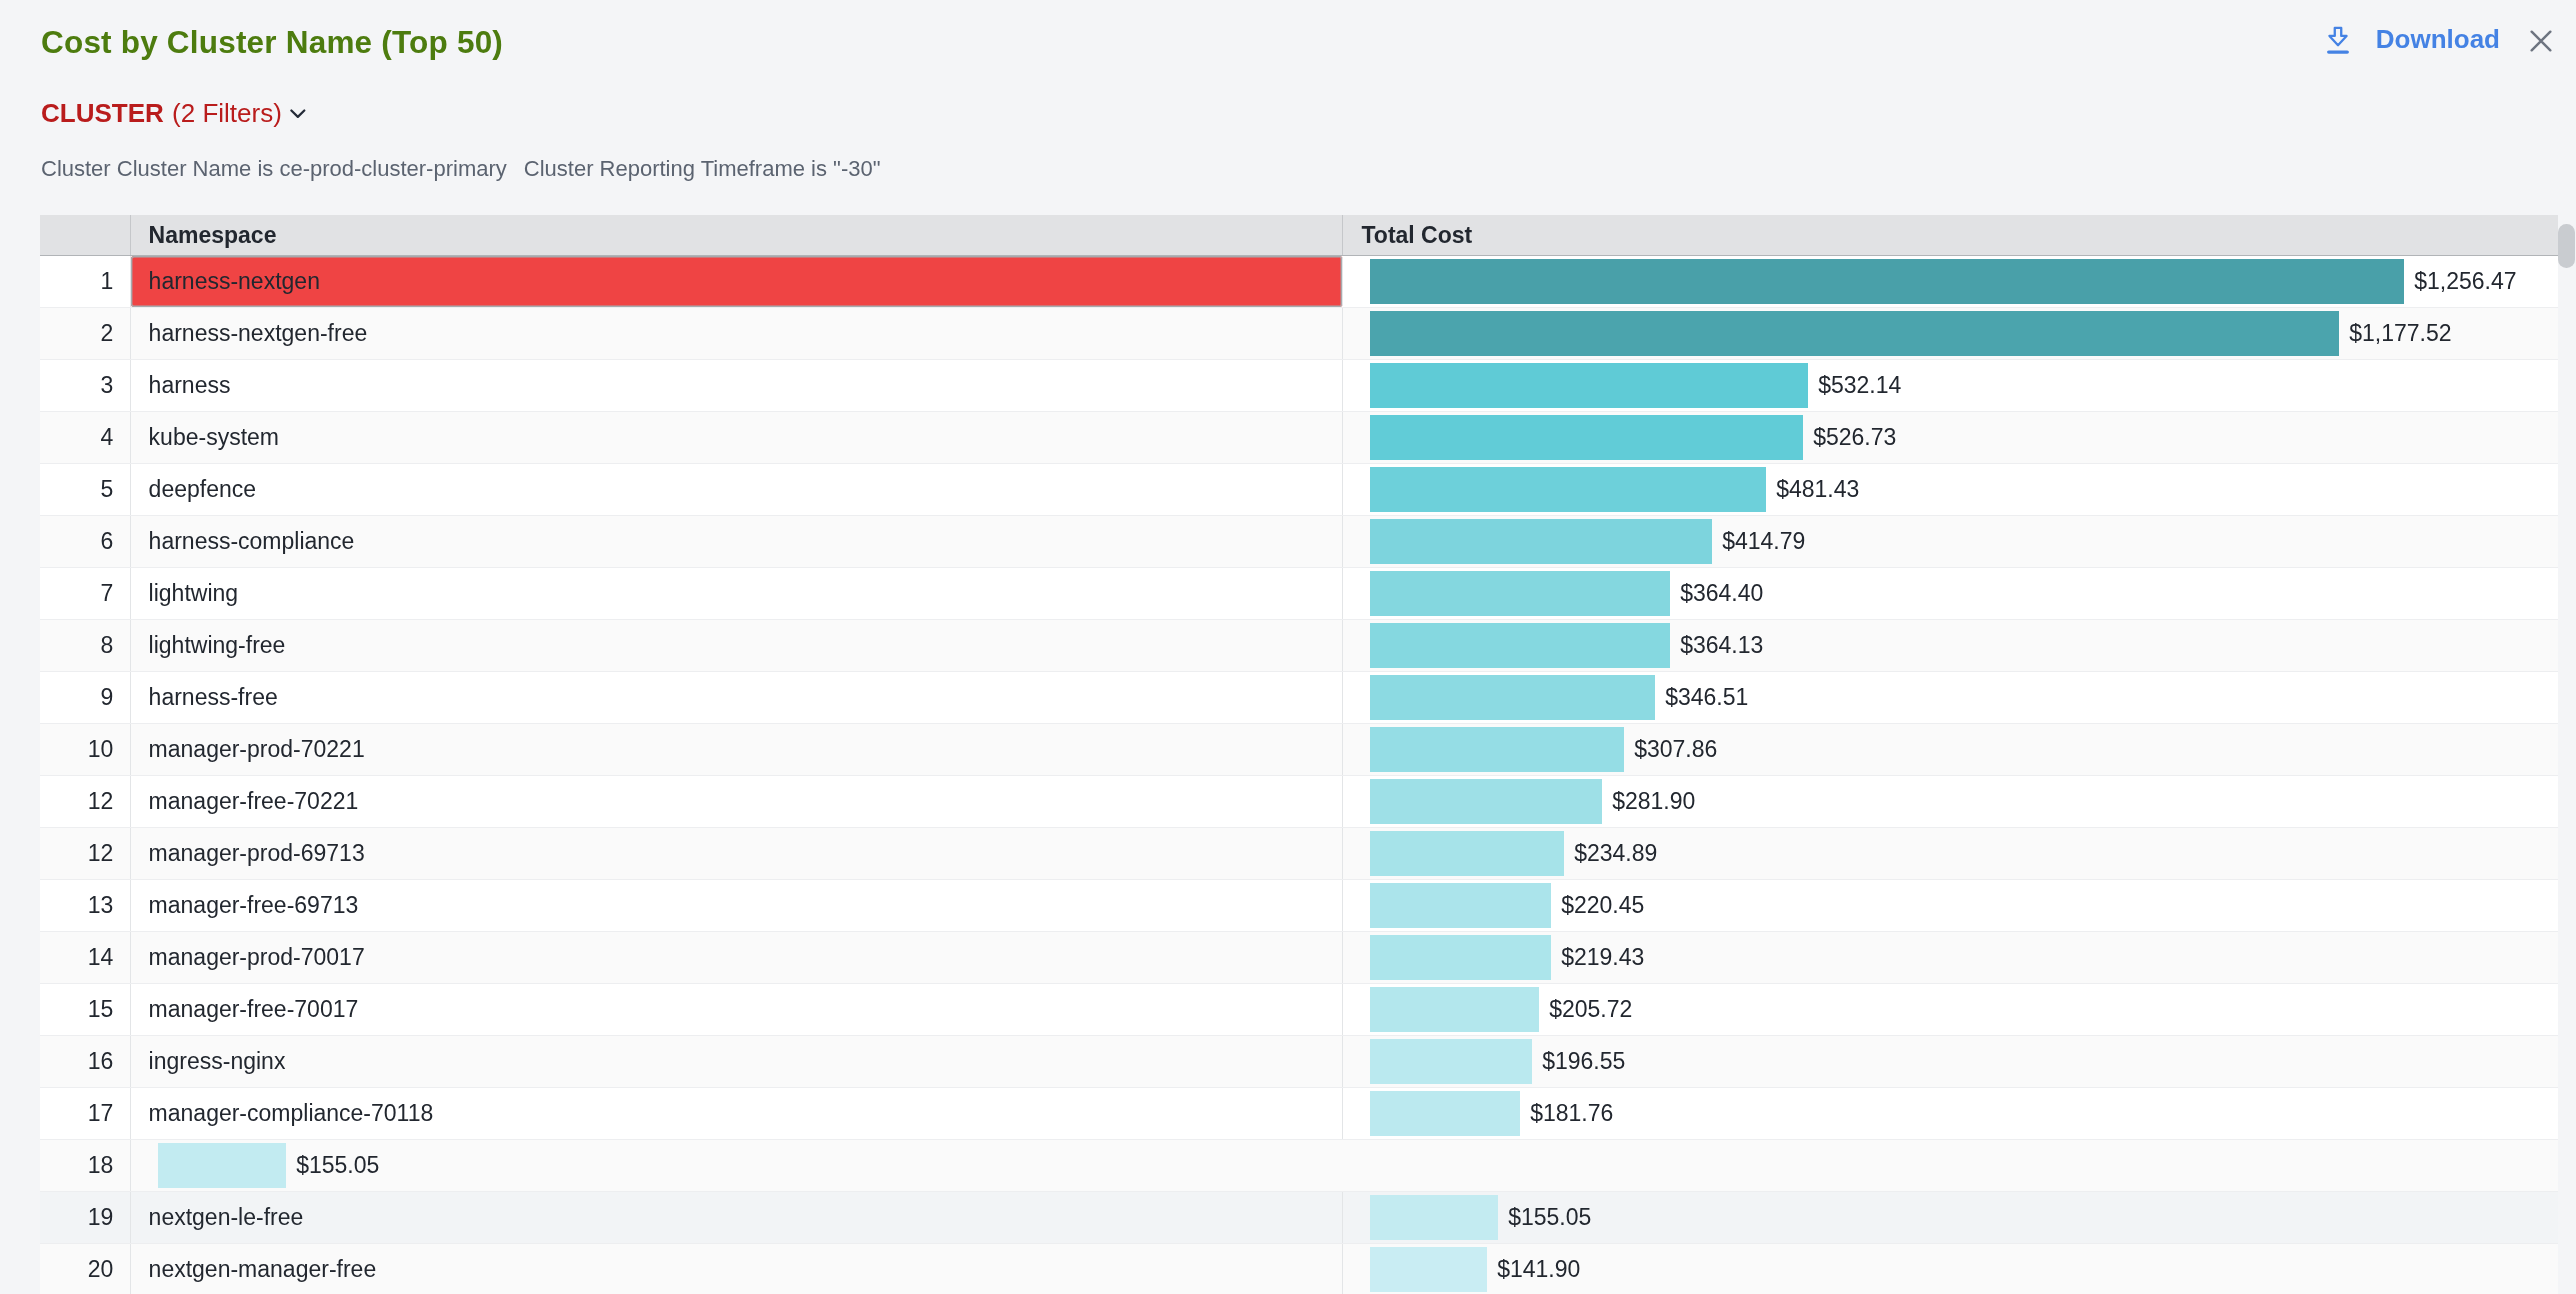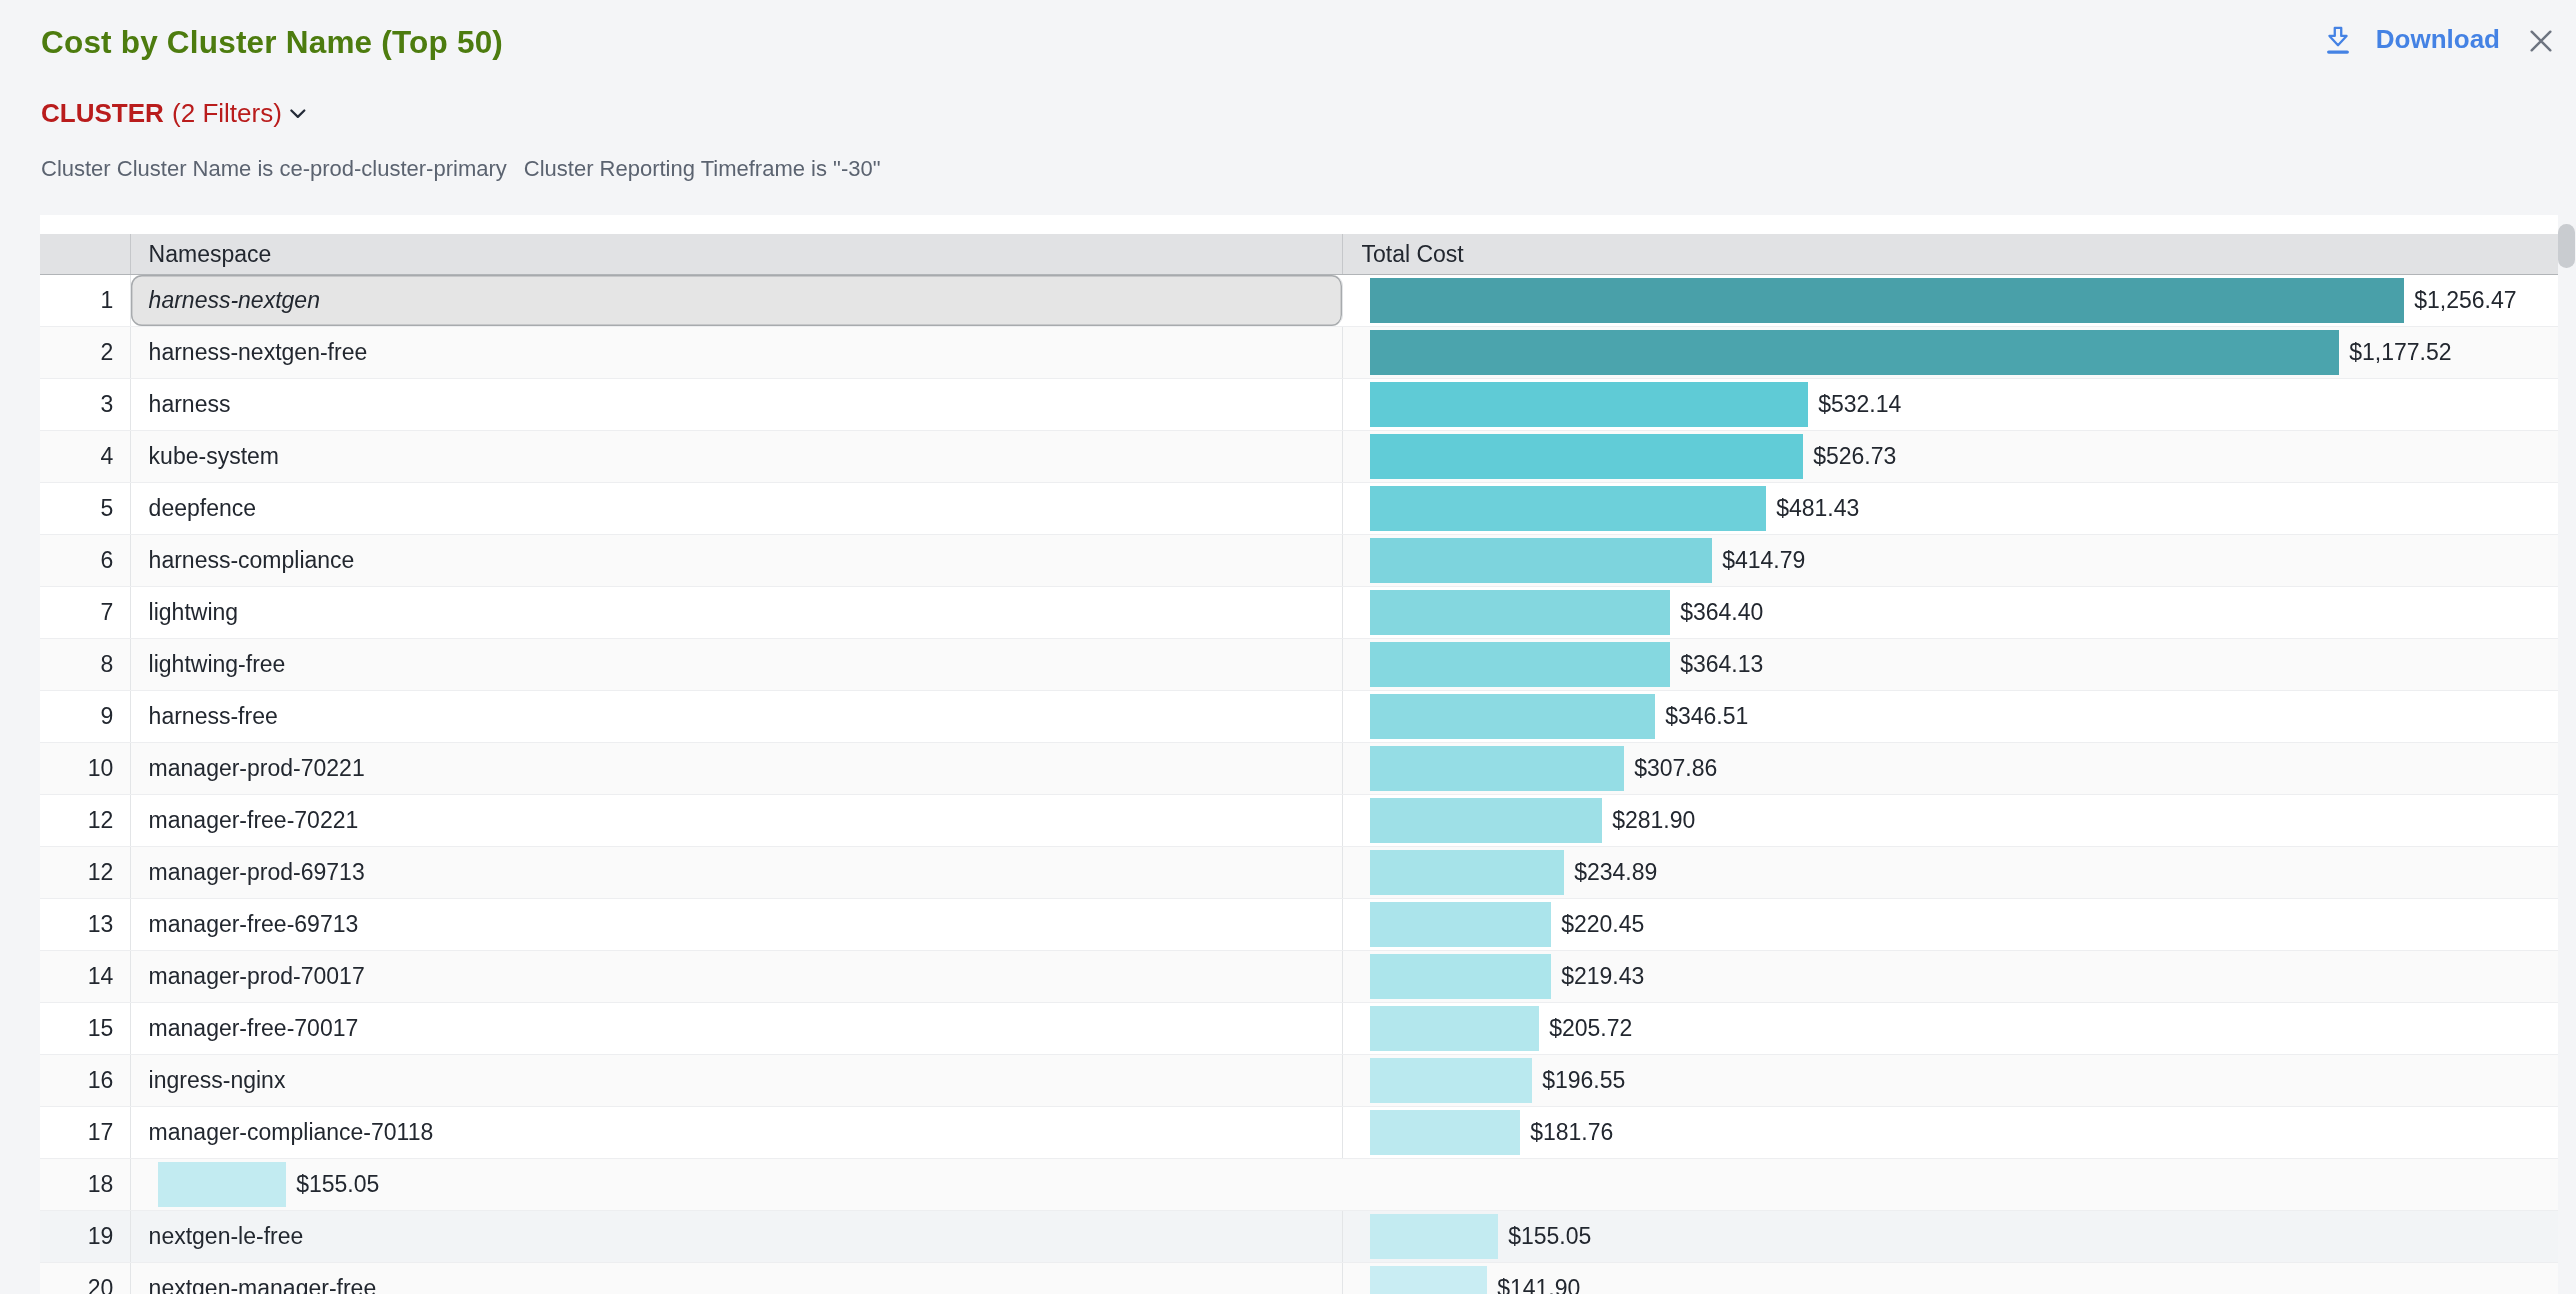--- a/index.html
+++ b/index.html
@@ -18,33 +18,33 @@
   
   .cluster-dd { position:absolute; left:41px; top:98px; display:flex; align-items:center; gap:8.3px;
     font-size:26px; color:#b91c1c; cursor:pointer; }
   .cluster-dd .grp { font-weight:700; }
   .applied { position:absolute; left:41px; top:156px; display:flex; gap:17px;
     font-size:22px; color:#5b6370; }
 
   
   .table { position:absolute; left:40px; top:215px; width:2518px; height:1080px; background:#ffffff; }
   .thead { display:flex; height:41px; background:#e1e2e4; border-bottom:1.9px solid #b1b4b7;
-    font-size:23px; font-weight:400; color:#22272f;margin-top:19px; }
+    font-size:23px; font-weight:700; color:#22272f; }
   .thead .c { display:flex; align-items:center; }
   .c-num  { width:91px;  border-right:0.9px solid #c5c7ca; }
   .c-ns   { width:1212px; padding-left:17.6px; border-right:0.9px solid #c5c7ca; }
   .c-cost { flex:1; padding-left:18.5px; }
 
   .row { display:flex; height:52px; background:#ffffff; border-bottom:0.9px solid #edeef0; cursor:pointer; }
   .row.alt { background:#fafafa; }
   .row.hover { background:#f2f4f6; }
   .row .cell { display:flex; align-items:center; height:100%; font-size:23px; color:#22272f; }
   .row .r-num { width:91px; justify-content:flex-end; padding-right:16.7px; border-right:0.9px solid #e3e5e7; }
   .row .r-ns  { width:1212px; padding-left:17.6px; border-right:0.9px solid #e3e5e7; }
-  .row.selected .r-ns { background:#e5e5e5; box-shadow:inset 0 0 0 1.4px #a7aaad; border-radius:11px;font-style:italic; }
+  .row.selected .r-ns { background:#ef4444; box-shadow:inset 0 0 0 1.4px #a7aaad; border-radius:3px; }
   .row .r-cost { flex:1; padding-left:27px; }
   .bar { height:45px; flex:0 0 auto; }
   .val { margin-left:10.2px; white-space:nowrap; }
 
   .vscroll-thumb { position:absolute; left:2558px; top:224px; width:16.7px; height:44px;
     border-radius:8.3px; background:#c9ccd0; cursor:pointer; }
 
   svg { display:block; }
 </style>
 </head>

